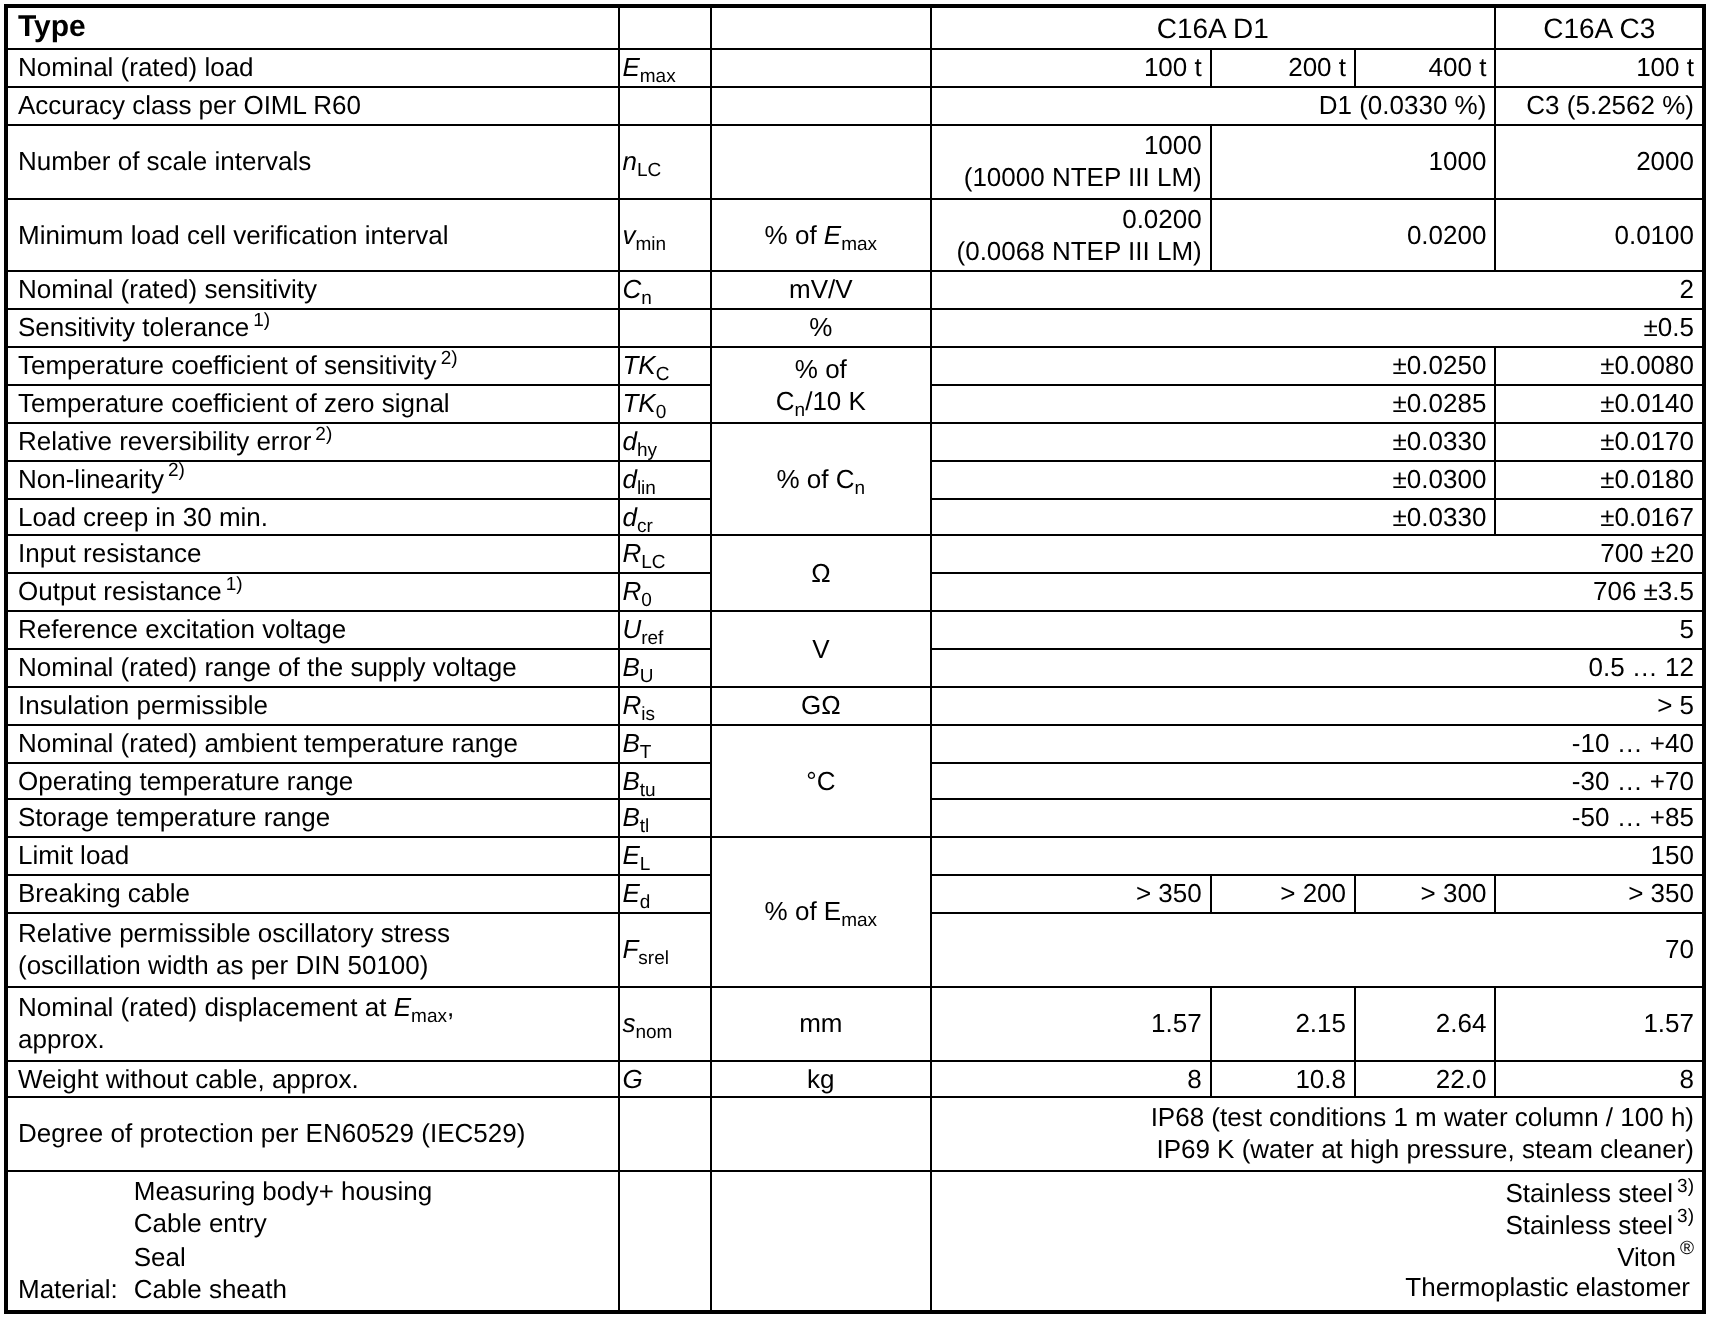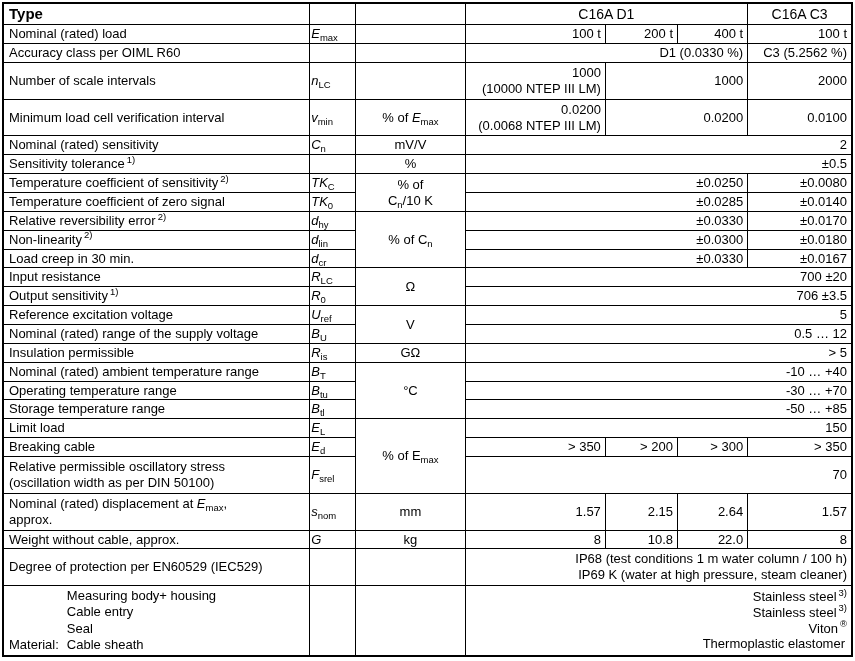--- a/index.html
+++ b/index.html
@@ -138,21 +138,21 @@
 </tr>
 
 <tr>
   <td class="lbl">Input resistance</td>
   <td class="sym"><span>R</span><sub>LC</sub></td>
   <td class="unit" rowspan="2">Ω</td>
   <td class="val" colspan="4">700 ±20</td>
 </tr>
 
 <tr>
-  <td class="lbl"><span>Output sensitivity</span><sup class="mark">1)</sup></td>
+  <td class="lbl"><span>Output resistance</span><sup class="mark">1)</sup></td>
   <td class="sym"><span>R</span><sub>0</sub></td>
   <td class="val" colspan="4">706 ±3.5</td>
 </tr>
 
 <tr>
   <td class="lbl">Reference excitation voltage</td>
   <td class="sym"><span>U</span><sub>ref</sub></td>
   <td class="unit" rowspan="2">V</td>
   <td class="val" colspan="4">5</td>
 </tr>

